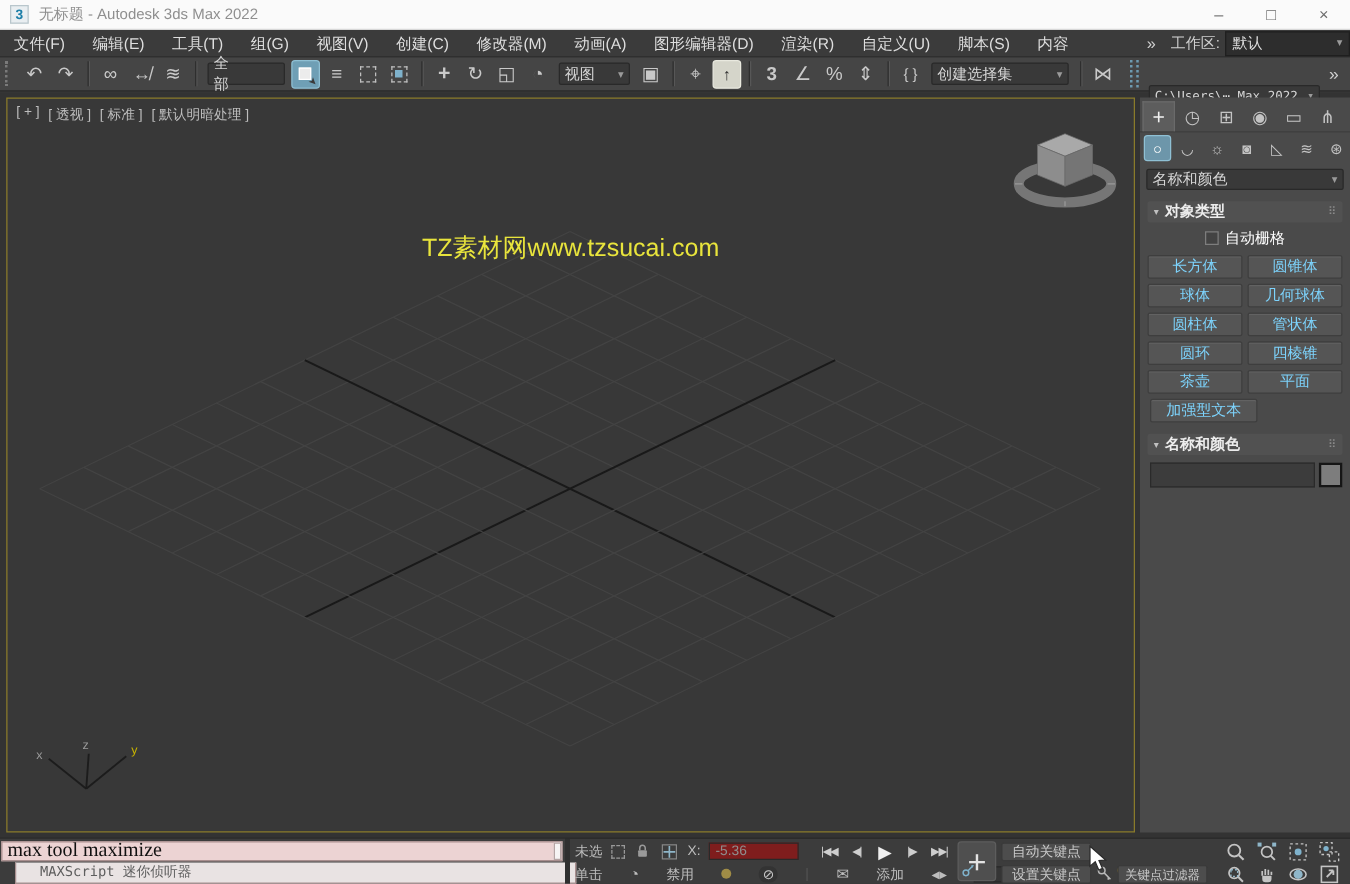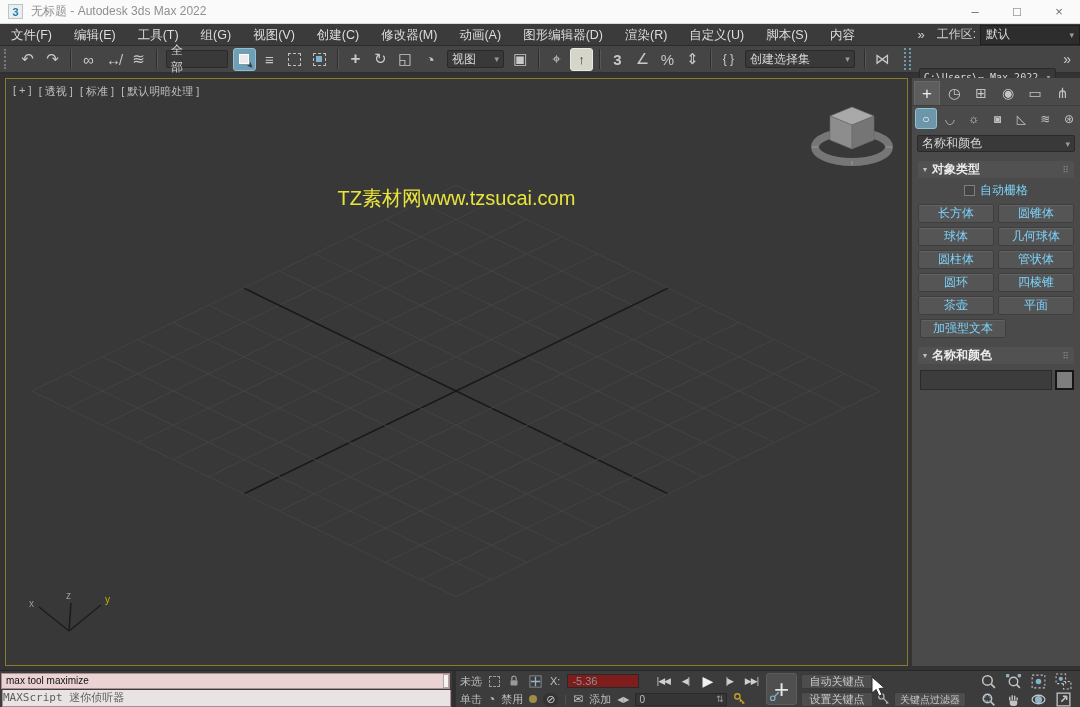--- a/index.html
+++ b/index.html
@@ -69,44 +69,44 @@
   .cp-sub { width:22px; height:21px; display:flex; align-items:center; justify-content:center; color:#c4c4c4; font-size:12px; }
   .cp-sub.active { background:#6d96aa; border:1px solid #8fc0d4; border-radius:3px; color:#ffffff; }
   .cp-dd { margin:4px 5px 0; height:17px; }
   .rollout { display:flex; align-items:center; height:17px; background:#515151; border-radius:2px;
              margin:9px 6px 3px; padding:0 5px; }
   .rarrow { font-size:8px; color:#c0c0c0; margin-right:5px; }
   .rtitle { font-size:12px; font-weight:bold; color:#ececec; }
   .rgrip { margin-left:auto; color:#8a8a8a; font-size:9px; }
   .autogrid { display:flex; align-items:center; justify-content:center; gap:5px; height:18px; margin-top:2px; }
   .cb { width:11px; height:11px; background:#434343; border:1px solid #7e7e7e; }
-  .cb-label { font-size:12px; color:#7dd3fc; }
+  .cb-label { font-size:12px; color:#ffffff; }
   .prim-grid { display:grid; grid-template-columns:76px 76px; gap:4px 4px; justify-content:center; margin-top:5px; }
   .prim-btn { height:19px; background:#555555; border:1px solid #3e3e3e; border-radius:2px;
               box-shadow:inset 0 1px 0 #626262; color:#7dd3fc; font-size:12px;
               display:flex; align-items:center; justify-content:center; }
   .prim-btn.wide { width:86px; margin:4px 0 0 8px; }
   .name-row { display:flex; align-items:center; gap:3px; margin:6px 6px 0 8px; }
   .name-input { width:132px; height:20px; background:#3c3c3c; border:1px solid #2a2a2a; color:#ddd; font-size:12px; padding:0 3px; }
   .color-swatch { width:20px; height:20px; background:#7d7d7d; border:2px solid #161616; }
 
   
   .statusbar { position:absolute; left:0; top:670px; width:1080px; height:40px; background:#3c3c3c;
                border-top:1px solid #262626; }
   .listener { position:absolute; left:0; top:0; width:452px; height:40px; background:#3c3c3c; }
   .lst-row1 { position:absolute; left:1px; top:2px; width:449px; height:16px; background:#ecd3d3;
-              border:1px solid #a98f8f; color:#111; font-family:Liberation Sans, sans-serif; font-size:10px;
+              border:1px solid #a98f8f; color:#111; font-family:Liberation Serif, serif; font-size:16px;
               line-height:14px; padding-left:4px; }
   .lst-scroll { position:absolute; right:3px; top:3px; width:6px; height:14px; background:#f6f3f3; border:1px solid #b5a4a4; }
-  .lst-row2 { position:absolute; left:2px; top:19px; width:449px; height:17px; background:#e9e3e3;
+  .lst-row2 { position:absolute; left:12px; top:19px; width:449px; height:17px; background:#e9e3e3;
               border:1px solid #a98f8f; border-top:none; color:#5e5e5e; font-family:"DejaVu Sans Mono",monospace;
-              font-size:11px; line-height:15px; padding-left:0; }
+              font-size:11px; line-height:15px; padding-left:19px; }
   .vsep { position:absolute; left:452px; top:0; width:4px; height:40px; background:#2f2f2f; }
   .sb-row1 { position:absolute; left:460px; top:2px; height:16px; display:flex; align-items:center; gap:7px; }
-  .sb-row2 { position:absolute; left:460px; top:20px; height:16px; display:flex; align-items:center; gap:6px; }
+  .sb-row2 { position:absolute; left:460px; top:20px; height:16px; display:flex; align-items:center; gap:22px; }
   .sb-text { font-size:11px; color:#bdbdbd; white-space:nowrap; }
   .iso-icon { width:11px; height:11px; border:1px dashed #999; }
   .x-field { width:72px; height:14px; background:#7f1d1d; border:1px solid #292929; color:#8f8f8f;
              font-size:11px; line-height:12px; padding-left:4px; }
   .transport { display:flex; align-items:center; margin-left:6px; }
   .tr-btn { min-width:22px; height:18px; display:flex; align-items:center; justify-content:center;
             color:#cfcfcf; font-size:9px; letter-spacing:-1px; }
   .tr-btn.play { font-size:14px; color:#f0f0f0; }
   .bigplus { position:absolute; left:766px; top:2px; width:31px; height:32px; background:#4f4f4f;
              border:1px solid #5d5d5d; border-radius:3px; color:#e4e4e4; font-size:26px; line-height:26px;

